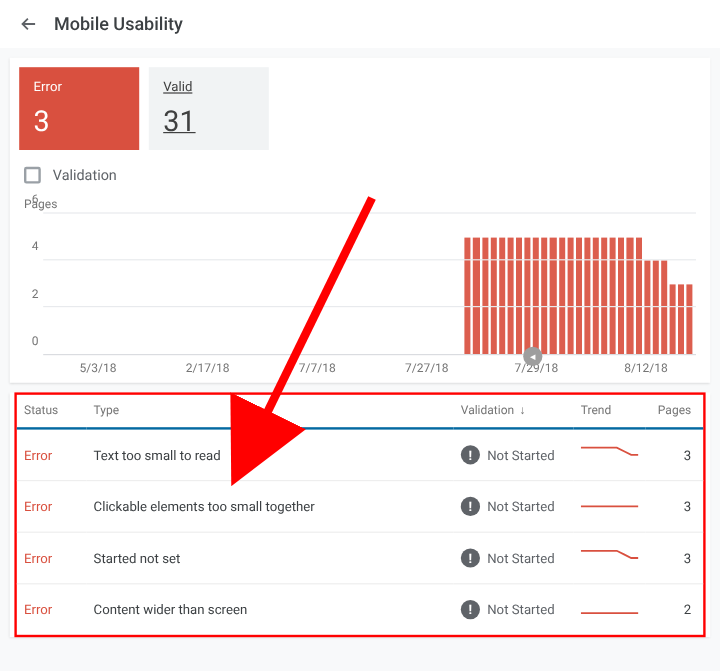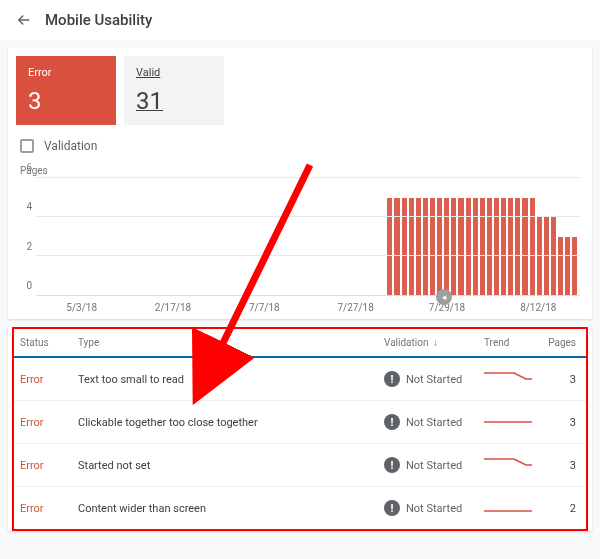--- a/index.html
+++ b/index.html
@@ -335,21 +335,21 @@
             </td>
             <td class="trend-cell">
               <svg width="48" height="18">
                 <path d="M0,3.0 L6,3.0 L12,3.0 L18,3.0 L24,3.0 L30,3.0 L36,6.0 L42,9.0 L48,9.0" stroke="#d9503f" stroke-width="1.5" fill="none"></path>
               </svg>
             </td>
             <td>3</td>
           </tr>
           <tr>
             <td class="status-err">Error</td>
-            <td>Clickable together too close together</td>
+            <td>Clickable elements too small together</td>
             <td>
               <span class="val-cell">
                 <span class="dot">!</span>
                 <span>Not Started</span>
               </span>
             </td>
             <td class="trend-cell">
               <svg width="48" height="18">
                 <path d="M0,9.0 L6,9.0 L12,9.0 L18,9.0 L24,9.0 L30,9.0 L36,9.0 L42,9.0 L48,9.0" stroke="#d9503f" stroke-width="1.5" fill="none"></path>
               </svg>

